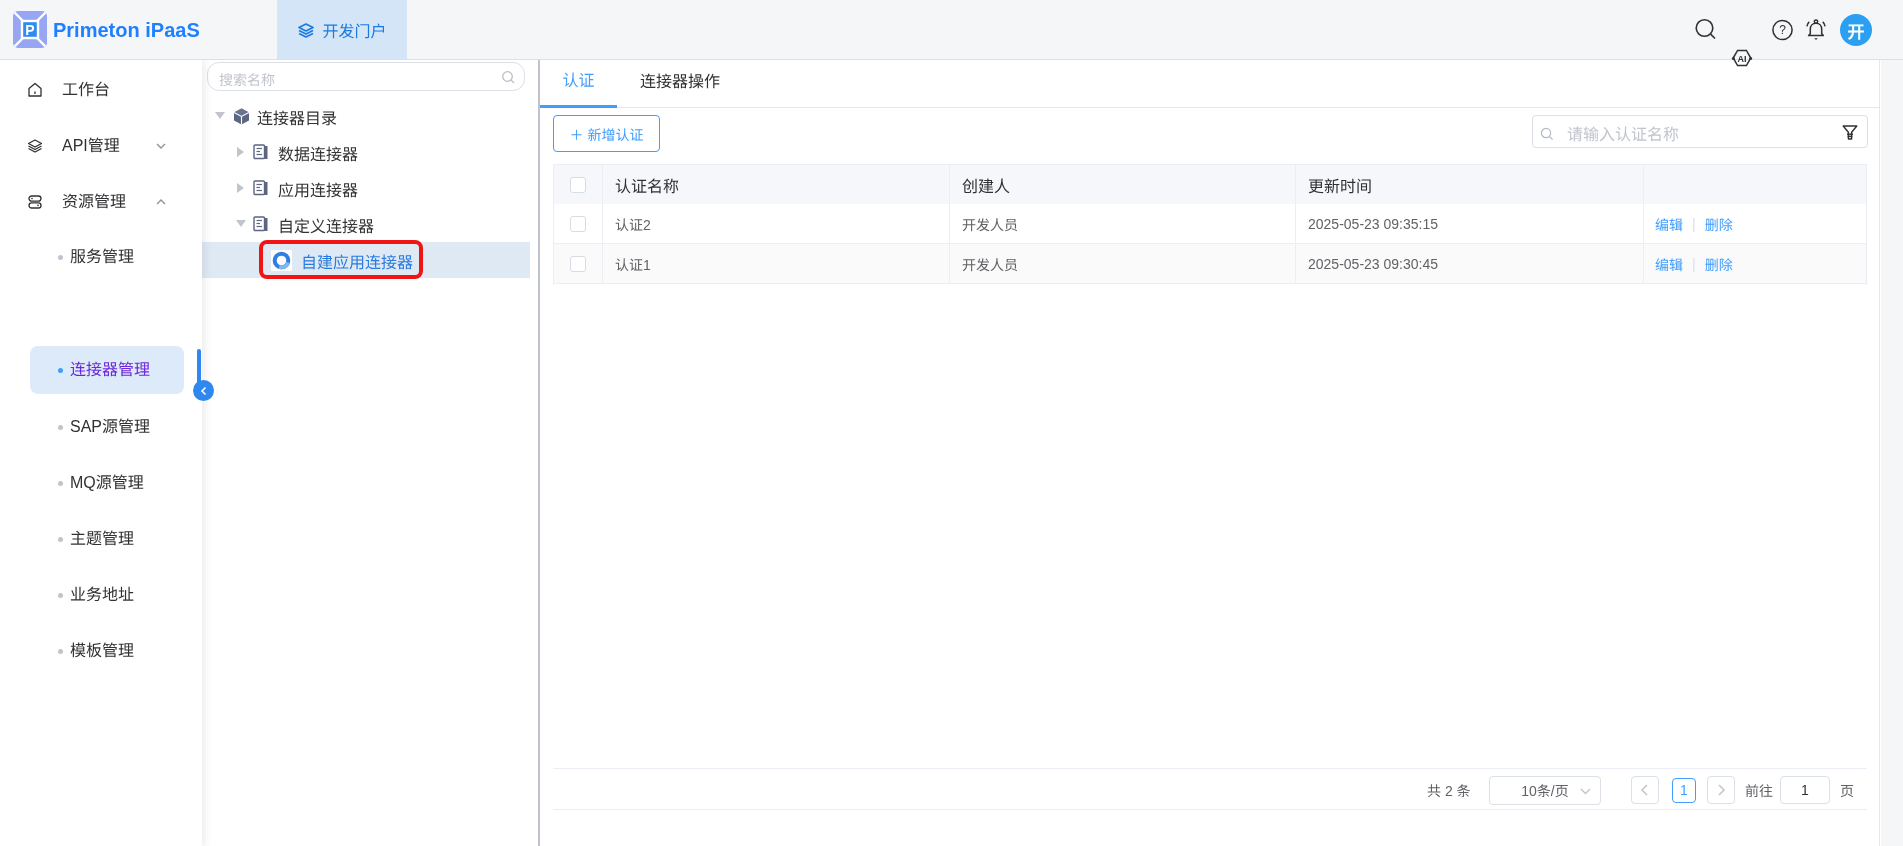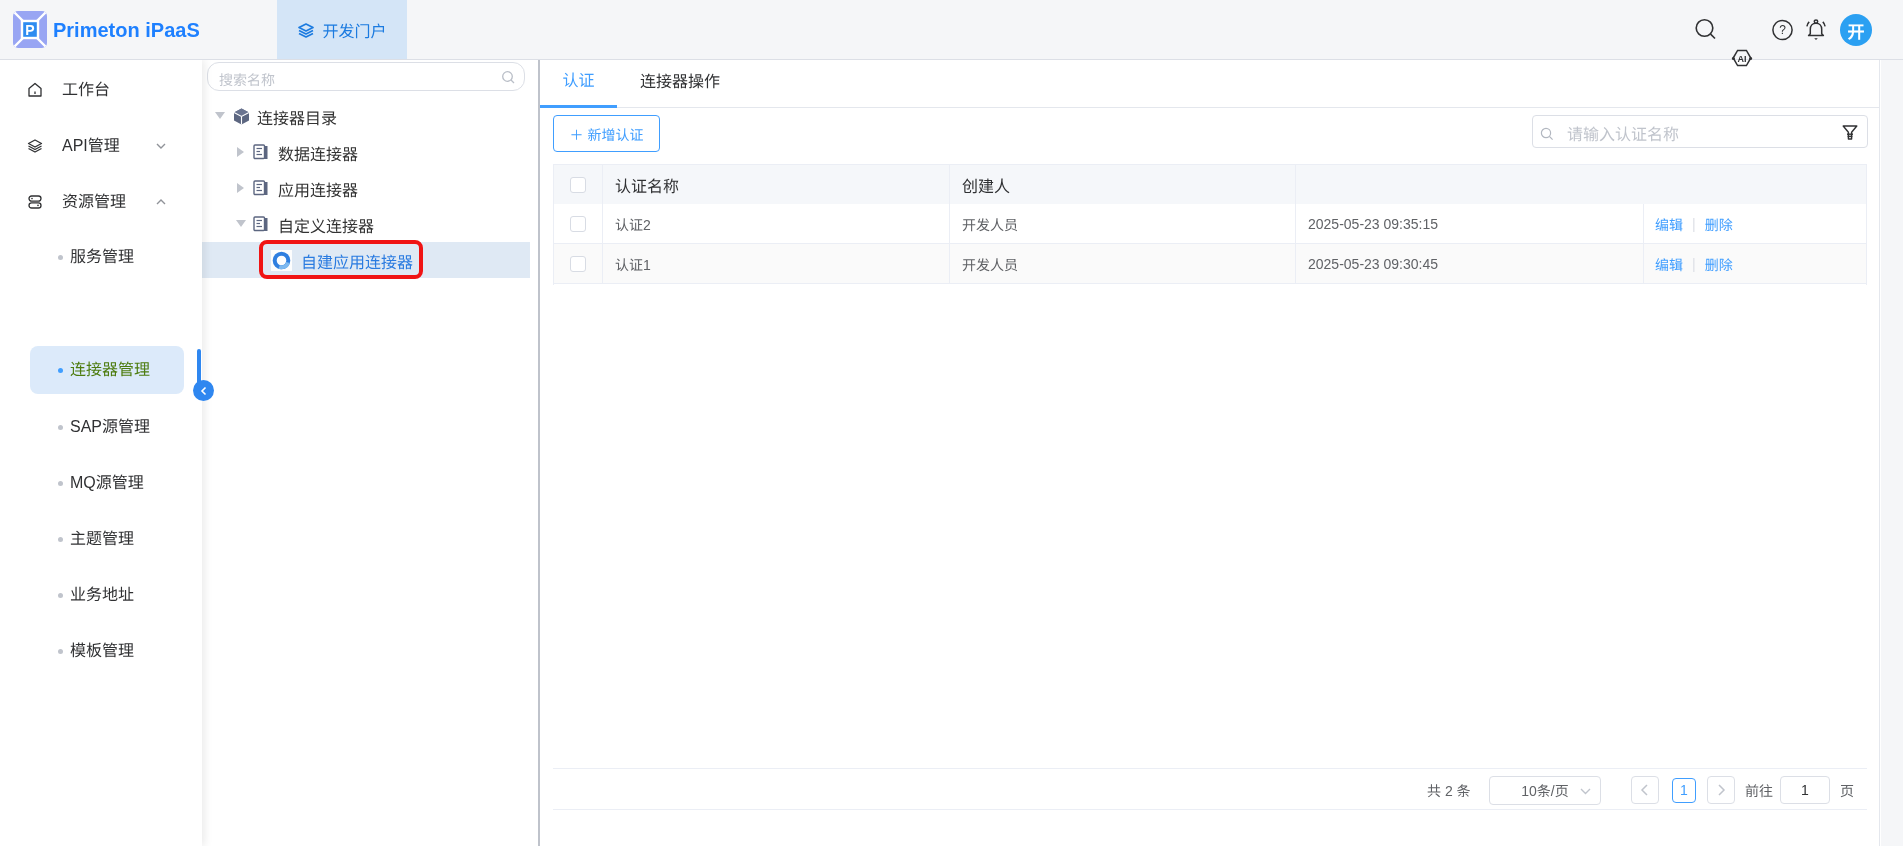--- a/index.html
+++ b/index.html
@@ -168,21 +168,21 @@
       <path d="M3 9 L7 5 L11 9"></path>
     </svg>
   </div>
   <div id="selbg"></div>
   <div class="subitem" style="top:172px;">
       <div class="bullet"></div>
       <div class="stext">服务管理</div>
     </div>
   <div class="subitem" style="top:285px;">
       <div class="bullet" style="background:#409eff;"></div>
-      <div class="stext" style="color:#4d7c0f;">连接器管理</div>
+      <div class="stext" style="color:#6d28d9;">连接器管理</div>
     </div>
   <div class="subitem" style="top:342px;">
       <div class="bullet"></div>
       <div class="stext">SAP源管理</div>
     </div>
   <div class="subitem" style="top:398px;">
       <div class="bullet"></div>
       <div class="stext">MQ源管理</div>
     </div>
   <div class="subitem" style="top:454px;">
@@ -303,20 +303,21 @@
   </div>
   <div id="table">
     <div style="position:absolute;left:0;top:0;width:1px;height:121px;background:#ebeef5;z-index:3;"></div>
     <div style="position:absolute;right:0;top:0;width:1px;height:121px;background:#ebeef5;z-index:3;"></div>
     <div class="hrow">
       <div class="cell c0 vb">
           <div class="cb"></div>
         </div>
       <div class="cell c1 vb hdr">认证名称</div>
       <div class="cell c2 vb hdr">创建人</div>
+      <div class="cell c3 vb hdr">更新时间</div>
     </div>
     <div class="drow">
       <div class="cell c0 vb">
           <div class="cb"></div>
         </div>
       <div class="cell c1 vb txt">认证2</div>
       <div class="cell c2 vb txt">开发人员</div>
       <div class="cell c3 vb txt">2025-05-23 09:35:15</div>
       <div class="cell c4 lnk">编辑<span style="color:#dcdfe6;margin:0 9px;">|</span>删除</div>
     </div>

